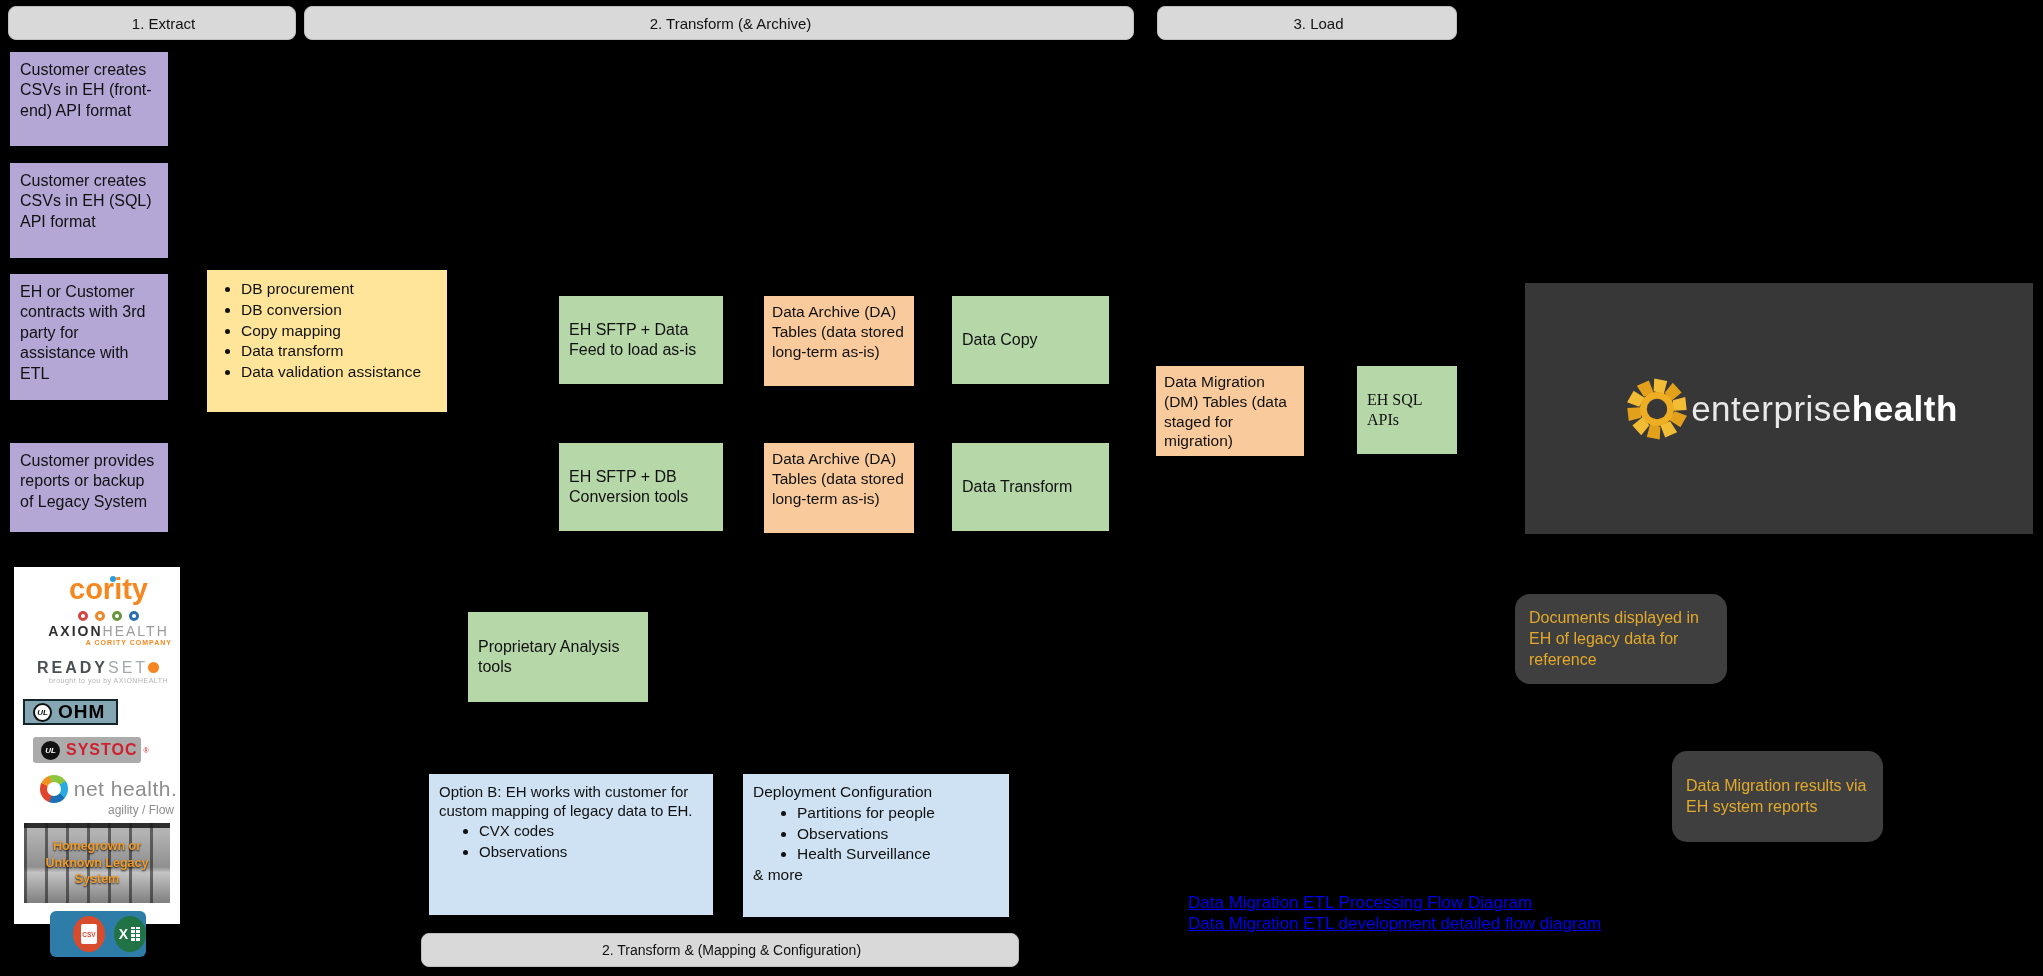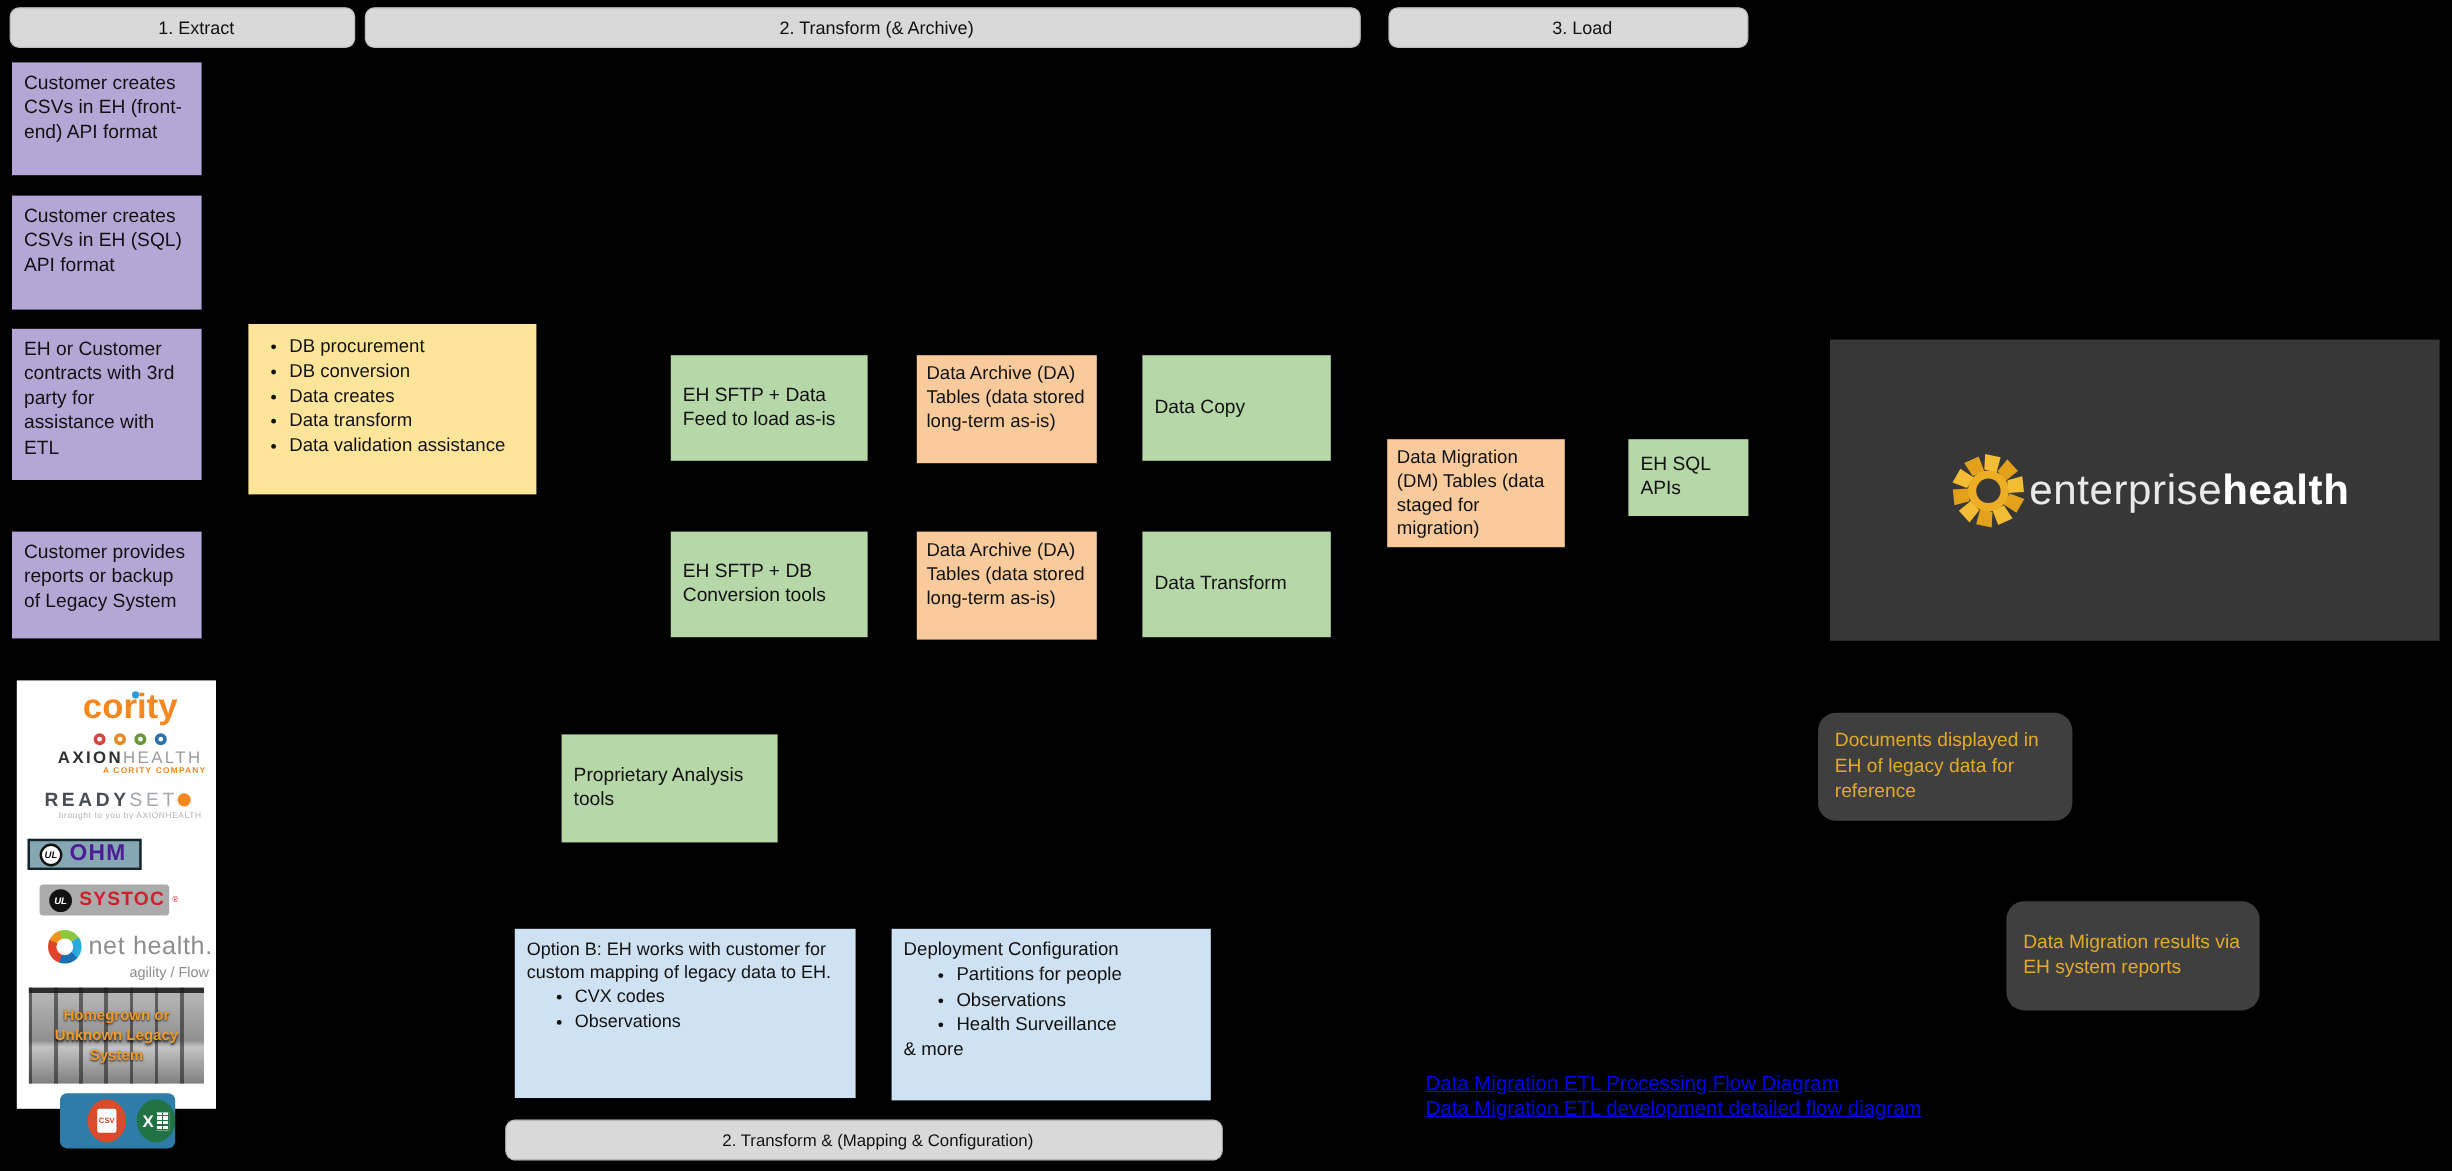--- a/index.html
+++ b/index.html
@@ -73,21 +73,21 @@
   .axion-tag { color:var(--cority-orange,#f6871f); font-size:7px; letter-spacing:1px; text-align:right; font-weight:700; margin-right:8px; }
 
   .readyset { font-size:16px; font-weight:700; letter-spacing:3px; color:#4a4f54; }
   .readyset .lt { color:#a3a8ac; font-weight:400; }
   .readyset .o { display:inline-block; width:11px; height:11px; border-radius:50%; background:var(--cority-orange,#f6871f); }
   .readyset-tag { font-size:7px; color:#b3b3b3; text-align:center; letter-spacing:.5px; }
 
   .ul-badge { width:19px; height:19px; border-radius:50%; background:#fff; border:2px solid #111; color:#111;
     font-size:8px; font-weight:700; font-style:italic; display:flex; align-items:center; justify-content:center; flex:0 0 auto; }
   .ohm-bar { background:#84a7b3; border:2px solid #15242a; height:26px; display:flex; align-items:center; gap:6px; padding:0 8px; }
-  .ohm-text { font-size:19px; font-weight:700; color:#4c1d95; letter-spacing:1px; }
+  .ohm-text { font-size:19px; font-weight:700; color:#000000; letter-spacing:1px; }
   .systoc-bar { background:#ababab; border-radius:3px; height:26px; display:flex; align-items:center; gap:6px; padding:0 8px; }
   .systoc-bar .ul-badge { background:#111; color:#fff; border-color:#111; }
   .systoc-text { font-size:16px; font-weight:700; color:var(--systoc-red,#cf2030); letter-spacing:1px; }
   .systoc-reg { font-size:7px; color:var(--systoc-red,#cf2030); vertical-align:super; }
 
   .nh-row { display:flex; align-items:center; gap:6px; justify-content:center; }
   .nh-ring { width:28px; height:28px; border-radius:50%; position:relative; flex:0 0 auto;
     background: conic-gradient(from 200deg, #e0452c 0 95deg, #f0941f 95deg 140deg, #8dc63f 140deg 215deg, #28aae1 215deg 290deg, #1b6fb5 290deg 360deg); }
   .nh-ring::after { content:""; position:absolute; inset:7px; border-radius:50%; background:#fff; }
   .nh-word { font-size:21px; color:#8d8d8d; letter-spacing:.5px; }
@@ -123,36 +123,36 @@
 
   <div class="dbox purple abs" style="left:10px; top:52px; width:158px; min-height:94px;">Customer creates CSVs in EH (front-end) API format</div>
   <div class="dbox purple abs" style="left:10px; top:163px; width:158px; min-height:95px;">Customer creates CSVs in EH (SQL) API format</div>
   <div class="dbox purple abs" style="left:10px; top:274px; width:158px; min-height:126px;">EH or Customer contracts with 3rd party for assistance with ETL</div>
   <div class="dbox purple abs" style="left:10px; top:443px; width:158px; min-height:89px;">Customer provides reports or backup of Legacy System</div>
 
   <div class="dbox yellow abs" style="left:207px; top:270px; width:240px; min-height:142px; font-size:15.5px;">
     <ul>
       <li>DB procurement</li>
       <li>DB conversion</li>
-      <li>Data creates</li>
+      <li>Copy mapping</li>
       <li>Data transform</li>
       <li>Data validation assistance</li>
     </ul>
   </div>
 
   <div class="dbox green vcenter abs" style="left:559px; top:296px; width:164px; height:88px;">EH SFTP + Data Feed to load as-is</div>
   <div class="dbox orange abs" style="left:764px; top:296px; width:150px; height:90px; font-size:15.5px; padding:6px 8px;">Data Archive (DA) Tables (data stored long-term as-is)</div>
   <div class="dbox green vcenter abs" style="left:952px; top:296px; width:157px; height:88px;">Data Copy</div>
 
   <div class="dbox green vcenter abs" style="left:559px; top:443px; width:164px; height:88px;">EH SFTP + DB Conversion tools</div>
   <div class="dbox orange abs" style="left:764px; top:443px; width:150px; height:90px; font-size:15.5px; padding:6px 8px;">Data Archive (DA) Tables (data stored long-term as-is)</div>
   <div class="dbox green vcenter abs" style="left:952px; top:443px; width:157px; height:88px;">Data Transform</div>
 
   <div class="dbox orange abs" style="left:1156px; top:366px; width:148px; height:90px; font-size:15.5px; padding:6px 8px;">Data Migration (DM) Tables (data staged for migration)</div>
-  <div class="dbox green vcenter abs" style="left:1357px; top:366px; width:100px; height:64px;">EH SQL APIs</div>
+  <div class="dbox green vcenter abs" style="left:1357px; top:366px; width:100px; height:88px;font-family:Liberation Serif, serif;">EH SQL APIs</div>
 
   <div class="eh-panel abs" style="left:1525px; top:283px; width:508px; height:251px;">
     <svg width="68" height="68" viewBox="0 0 100 100">
       <g>
         <path d="M46 5 L65 9 L60 28 L45 24 Z" fill="#f2bc35" transform="rotate(0 50 50)"></path>
         <path d="M46 5 L65 9 L60 28 L45 24 Z" fill="#e3a11b" transform="rotate(36 50 50)"></path>
         <path d="M46 5 L65 9 L60 28 L45 24 Z" fill="#f2bc35" transform="rotate(72 50 50)"></path>
         <path d="M46 5 L65 9 L60 28 L45 24 Z" fill="#e3a11b" transform="rotate(108 50 50)"></path>
         <path d="M46 5 L65 9 L60 28 L45 24 Z" fill="#f2bc35" transform="rotate(144 50 50)"></path>
         <path d="M46 5 L65 9 L60 28 L45 24 Z" fill="#e3a11b" transform="rotate(180 50 50)"></path>

